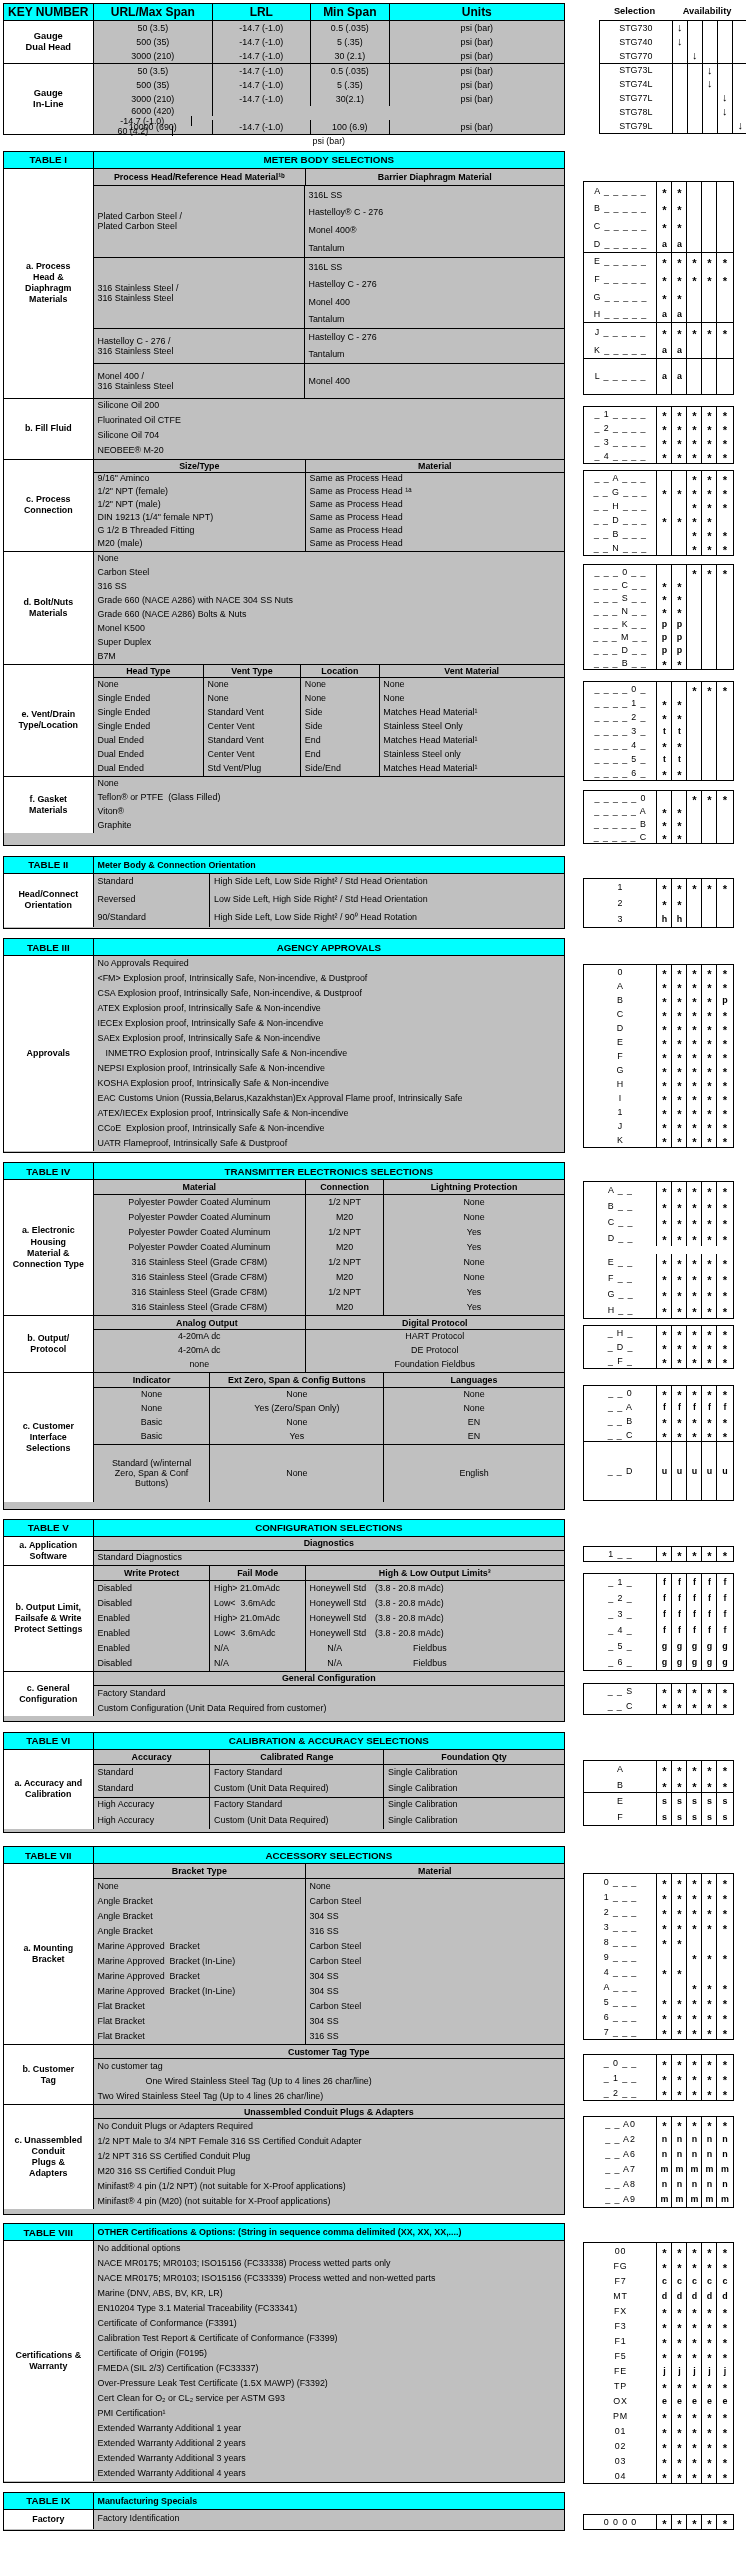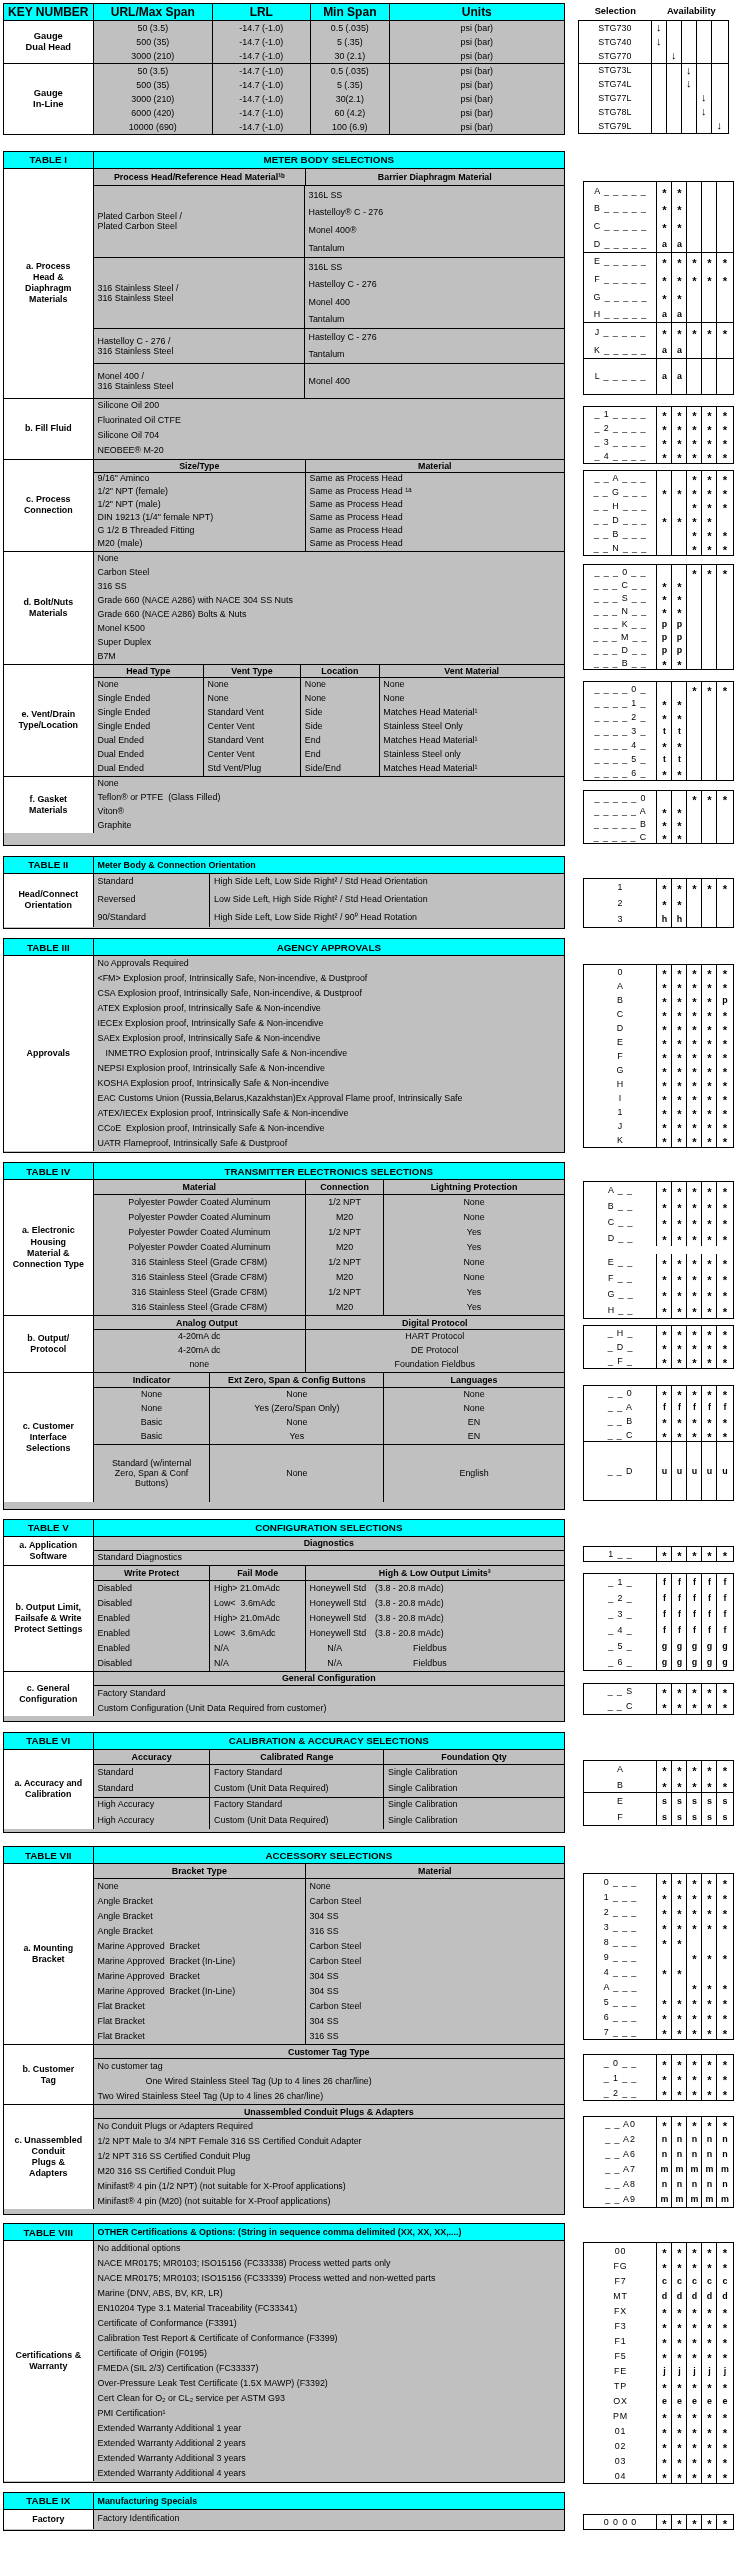--- a/index.html
+++ b/index.html
@@ -16,21 +16,21 @@
   .key-grp { display:flex; }
   .key-grp + .key-grp { border-top:1.9px solid #000; }
   .key-grp-label { width:90px; border-right:1.9px solid #000; background:#fff; font-weight:bold; font-size:9.3px;
     display:flex; align-items:center; justify-content:center; text-align:center; white-space:pre-line; line-height:1.2; }
   .key-rows { flex:1; display:flex; flex-direction:column; }
   .key-row { display:flex; }
   .key-cell { display:flex; align-items:center; justify-content:center; font-size:8.9px; border-right:1.9px solid #000; }
   .key-cell.last { border-right:none; flex:1; }
 
   .key-right, .codes-col { width:179px; display:flex; flex-direction:column; }
-  .key-right { padding-left:13px; }
+  .key-right { padding-left:34px; }
   .key-right-head { display:flex; height:17px; font-weight:bold; font-size:9.3px; }
   .sel-head { width:75px; display:flex; align-items:center; justify-content:center; }
   .avail-head { width:77px; display:flex; align-items:center; justify-content:center; }
   .key-box { border:1.9px solid #000; background:#fff; width:151px; }
   .kbox-row { display:flex; }
   .kbox-row.grp-sep { border-top:1.9px solid #000; }
   .ksel-cell { width:73px; display:flex; align-items:center; justify-content:center; font-size:8.9px; border-right:0.9px solid #000; }
   .arrow-cell { width:15px; display:flex; align-items:center; justify-content:center; }
   .arrow-cell:not(:last-child){ border-right:0.9px solid #000; }
   .arrow { font-weight:bold; font-size:11.2px; line-height:1; }
@@ -126,21 +126,21 @@
               <div class="key-cell" style="width: 98px;">-14.7 (-1.0)</div>
               <div class="key-cell" style="width: 79px;">5 (.35)</div>
               <div class="key-cell last">psi (bar)</div>
             </div>
             <div class="key-row" style="height: 14px;">
               <div class="key-cell" style="width: 119px;">3000 (210)</div>
               <div class="key-cell" style="width: 98px;">-14.7 (-1.0)</div>
               <div class="key-cell" style="width: 79px;">30(2.1)</div>
               <div class="key-cell last">psi (bar)</div>
             </div>
-            <div class="key-row" style="height: 14px;">
+            <div class="key-row" style="height: 14px; flex-direction: column;">
               <div class="key-cell" style="width: 119px;">6000 (420)</div>
               <div class="key-cell" style="width: 98px;">-14.7 (-1.0)</div>
               <div class="key-cell" style="width: 79px;">60 (4.2)</div>
               <div class="key-cell last">psi (bar)</div>
             </div>
             <div class="key-row" style="height: 14px;">
               <div class="key-cell" style="width: 119px;">10000 (690)</div>
               <div class="key-cell" style="width: 98px;">-14.7 (-1.0)</div>
               <div class="key-cell" style="width: 79px;">100 (6.9)</div>
               <div class="key-cell last">psi (bar)</div>

